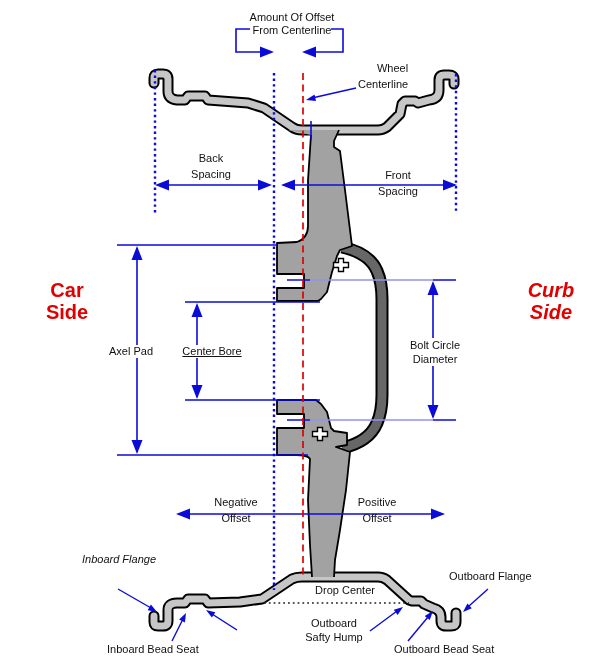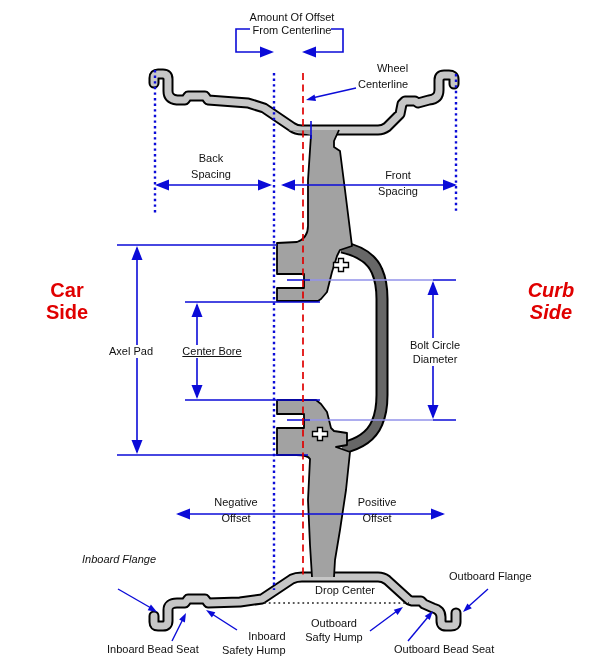--- a/index.html
+++ b/index.html
@@ -205,24 +205,20 @@
     <div>Positive</div>
     <div>Offset</div>
   </div>
 
   <div class="lbl c" style="left:345px;top:584px;">Drop Center</div>
 
   <div class="lbl" style="left:82px;top:553px;font-style:italic;">Inboard Flange</div>
 
   <div class="lbl" style="left:107px;top:643px;">Inboard Bead Seat</div>
 
-  <div class="lbl lh14" style="left:222px;top:629px;">
-    <div>Inboard</div>
-    <div>Safety Hump</div>
-  </div>
 
   <div class="lbl c lh14" style="left:334px;top:616px;">
     <div>Outboard</div>
     <div>Safty Hump</div>
   </div>
 
   <div class="lbl" style="left:394px;top:643px;">Outboard Bead Seat</div>
 
   <div class="lbl" style="left:449px;top:570px;">Outboard Flange</div>
 </div>

